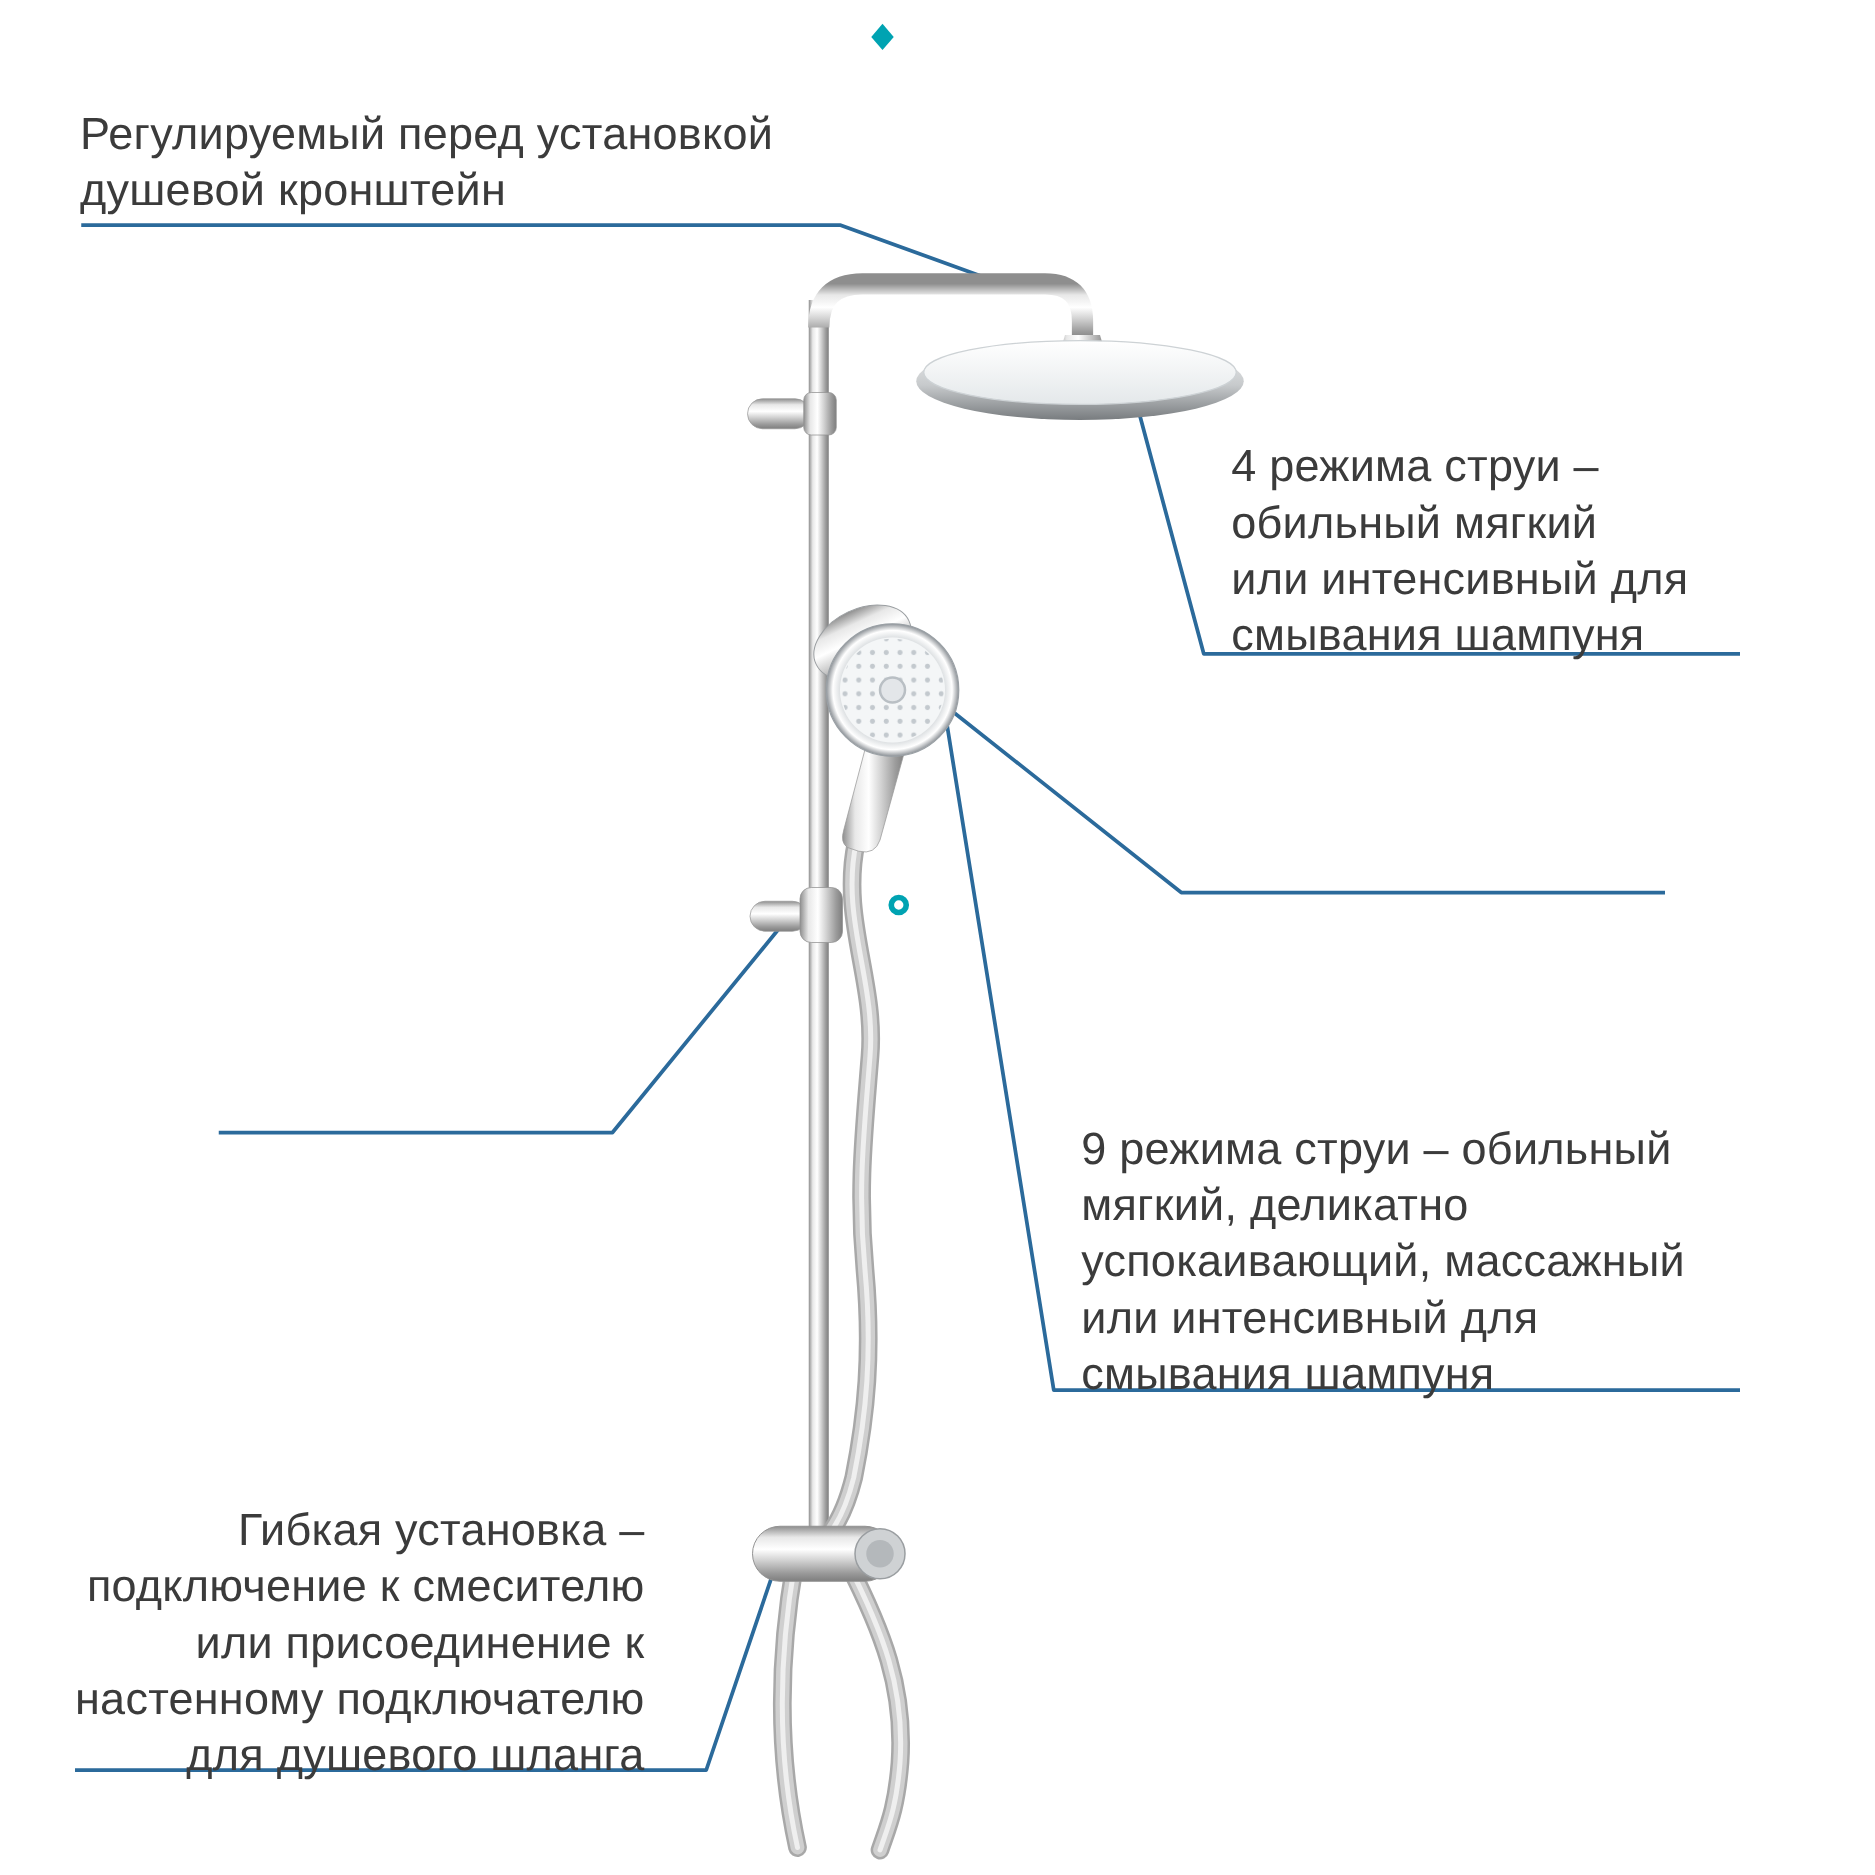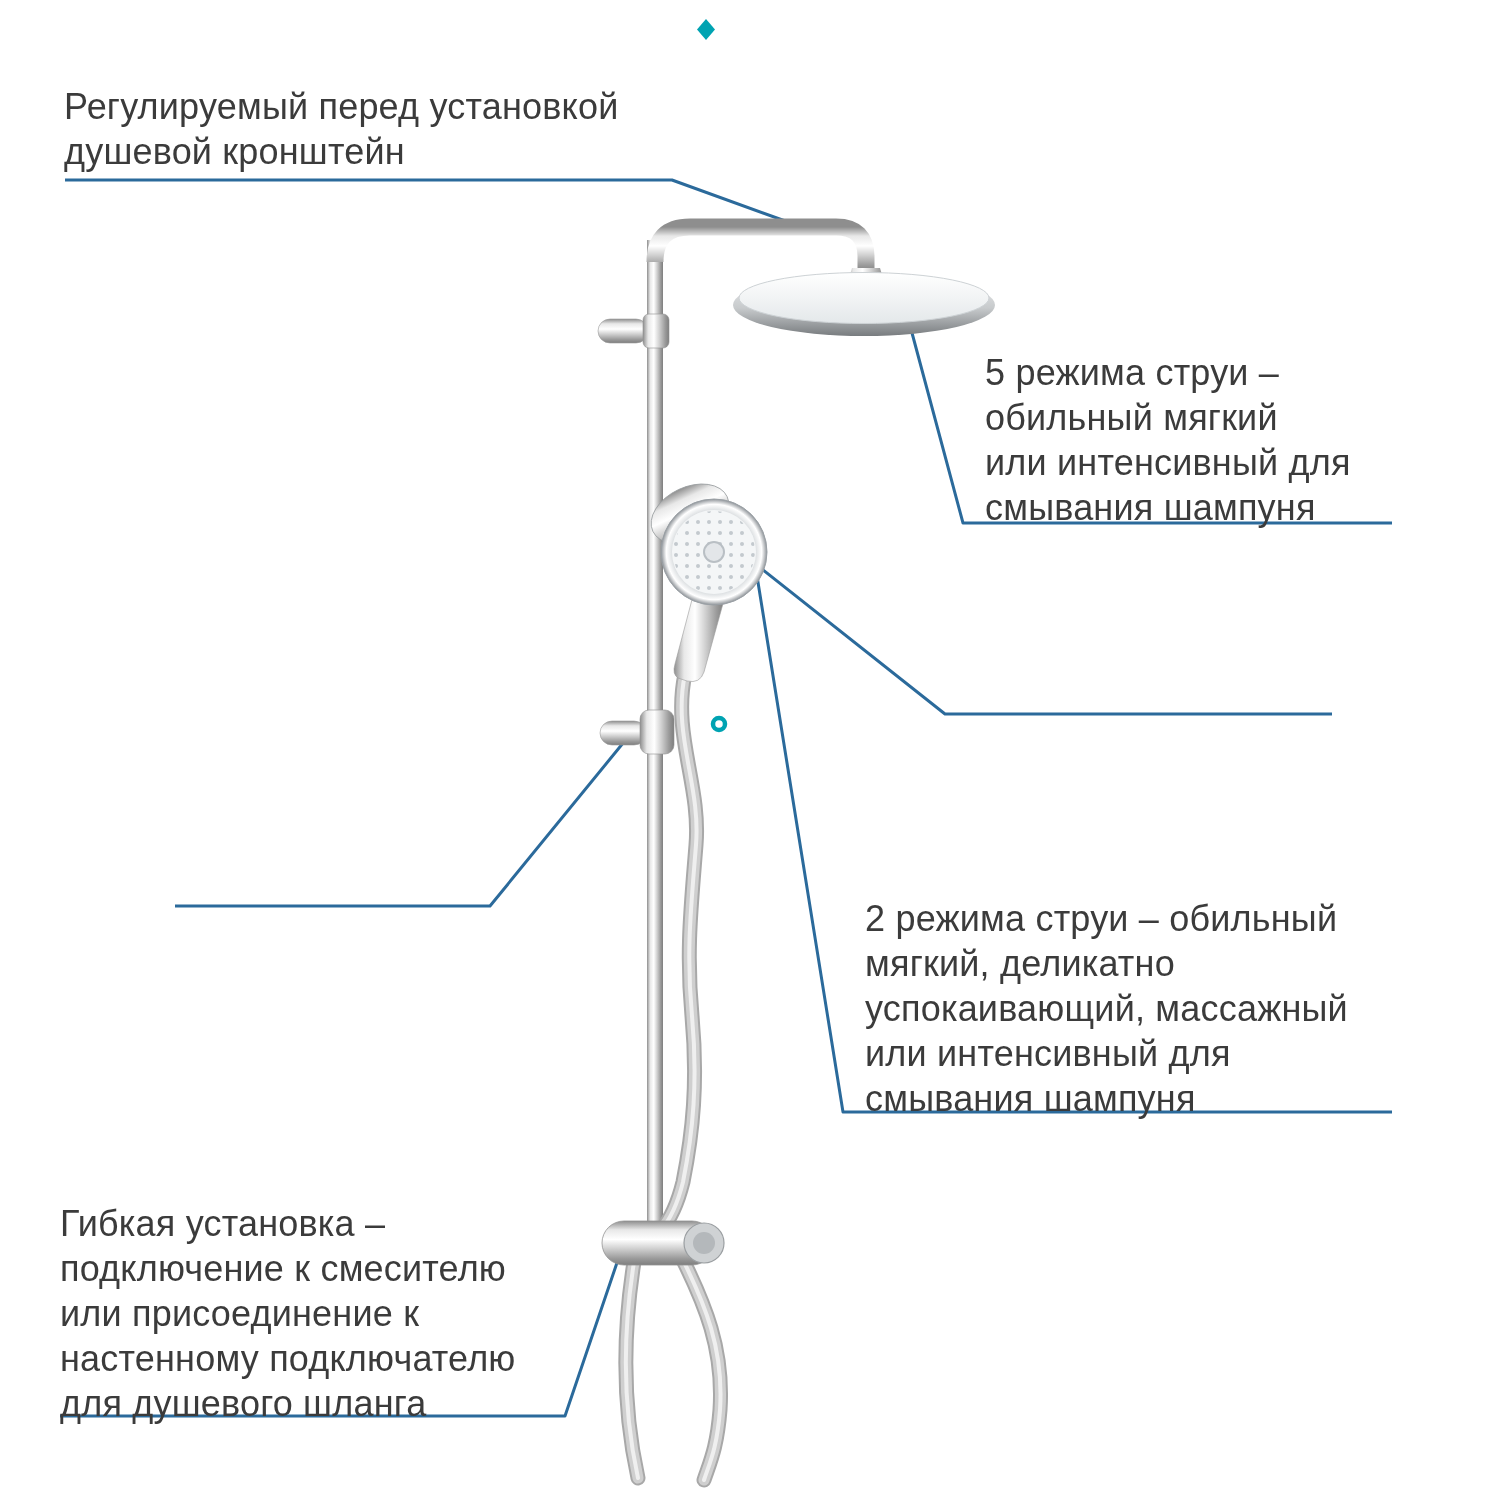--- a/index.html
+++ b/index.html
@@ -18,21 +18,21 @@
     line-height:45px;
     color:#3b3b3b;
     white-space:pre-line;
     letter-spacing:0.2px;
   }
   .a0 { left:64px;  top:84px; }
   .a1 { left:985px; top:350px; }
   .a2 { left:975px; top:586px; }
   .a3 { left:175px; top:741px; }
   .a4 { left:865px; top:896px; }
-  .a5 { left:60px;  top:1201px; }
+  .a5 { left:60px;  top:1201px;text-align:right; }
 </style>
 </head>
 <body>
 
 <div class="canvas">
 
   <svg class="diagram" viewBox="0 0 1500 1500" aria-hidden="true">
     <defs>
       <linearGradient id="gH" x1="0" y1="0" x2="1" y2="0">
         <stop offset="0" stop-color="#8e8e8e"></stop>
@@ -132,25 +132,25 @@
       <rect x="670" y="508" width="90" height="90" clip-path="url(#faceClip)" fill="url(#dotsP)"></rect>
       <circle cx="714" cy="552" r="10" fill="#e3e6e9" stroke="#b9bfc4" stroke-width="2"></circle>
     </g>
 
     <polygon points="706,19 715,29.5 706,40 697,29.5" fill="#00a3b2"></polygon>
     <circle cx="719" cy="724" r="6" fill="none" stroke="#00a3b2" stroke-width="4.5"></circle>
   </svg>
 
   <div class="label a0">Регулируемый перед установкой
 душевой кронштейн</div>
-  <div class="label a1">5 режима струи –
+  <div class="label a1">4 режима струи –
 обильный мягкий
 или интенсивный для
 смывания шампуня</div>
-  <div class="label a4">2 режима струи – обильный
+  <div class="label a4">9 режима струи – обильный
 мягкий, деликатно
 успокаивающий, массажный
 или интенсивный для
 смывания шампуня</div>
   <div class="label a5">Гибкая установка –
 подключение к смесителю
 или присоединение к
 настенному подключателю
 для душевого шланга</div>
 

